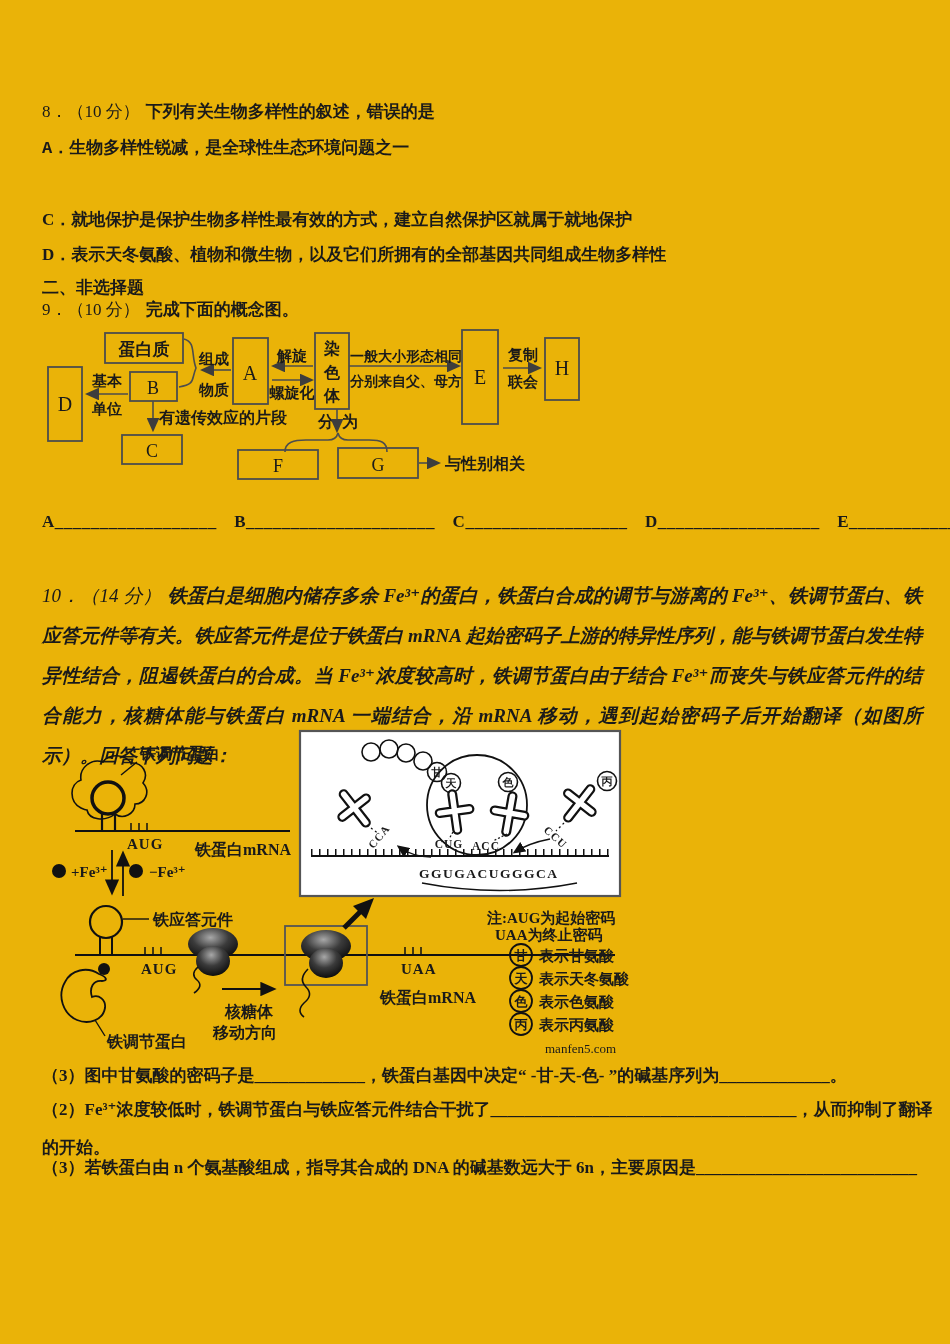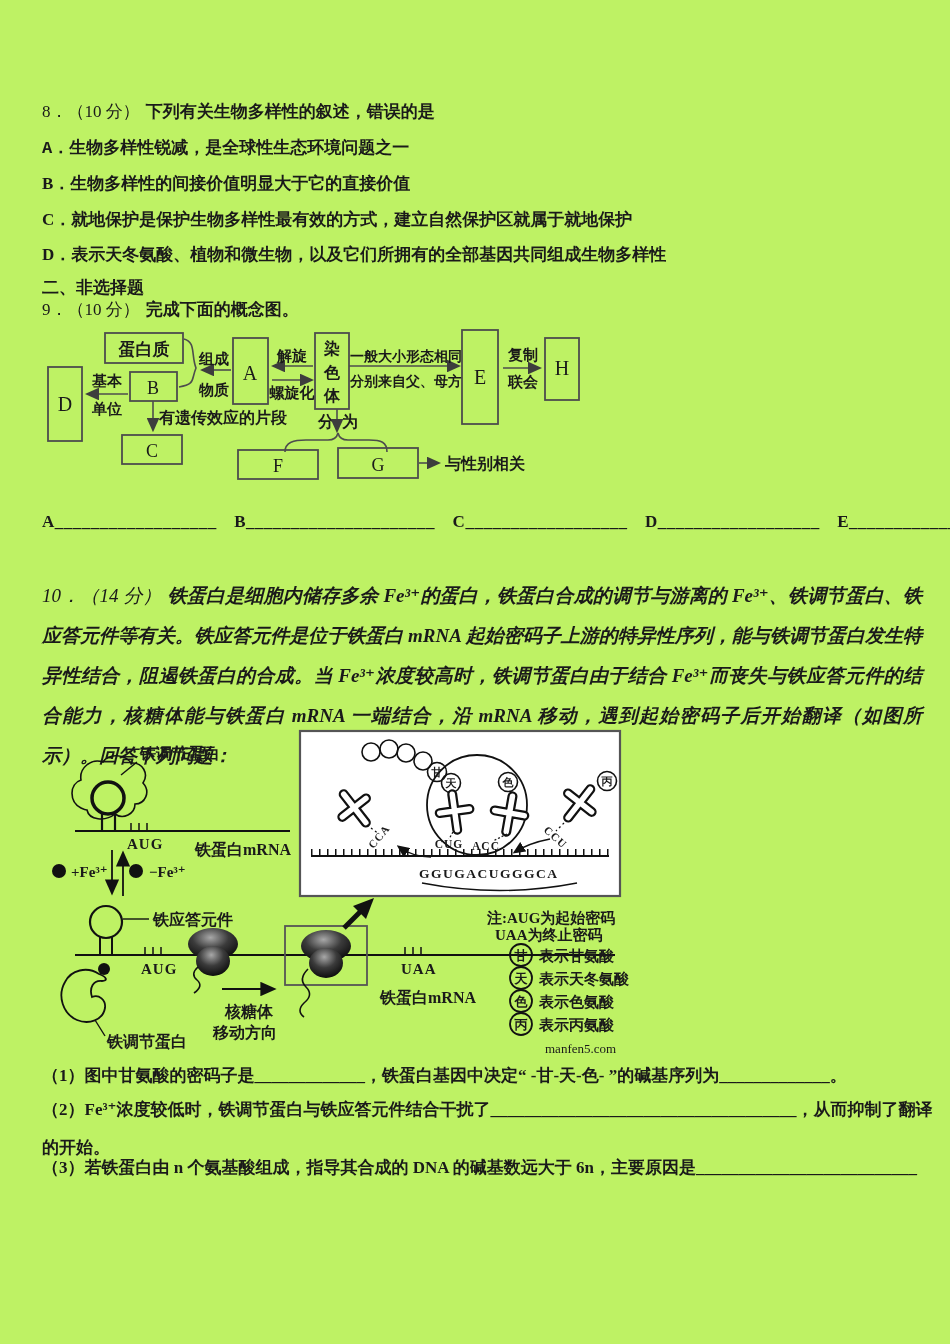--- a/index.html
+++ b/index.html
@@ -1,16 +1,16 @@
 <!DOCTYPE html>
 <html><head>
 <meta charset="utf-8">
 <style>
   html,body{margin:0;padding:0;background:#fff;}
-  #page{position:relative;width:950px;height:1344px;background:#bef264;overflow:hidden;
+  #page{position:relative;width:950px;height:1344px;background:#eab308;overflow:hidden;
         font-family:"Liberation Serif","DejaVu Serif",serif;color:#1a1a1a;}
   .line{position:absolute;left:42px;font-size:17px;white-space:pre;}
   .b{font-weight:bold;}
   .qnum{font-weight:normal;margin-right:6px;}
   .para{position:absolute;left:42px;width:880px;font-size:19px;line-height:40px;
         text-align:justify;font-weight:bold;font-style:italic;}
   .blank{letter-spacing:.5px;font-weight:bold;}
   svg text{font-family:"Liberation Serif","DejaVu Serif",serif;fill:#1a1a1a;}
   .cn{font-weight:bold;}
   .boxstroke{fill:none;stroke:#4d4d4d;stroke-width:1.8;}
@@ -19,21 +19,20 @@
   .tb{stroke:#111;stroke-width:10;fill:none;stroke-linecap:round;}
   .tw{stroke:#fff;stroke-width:5.5;fill:none;stroke-linecap:round;}
 </style>
 </head>
 <body>
 
 <div id="page">
 
   <div class="line" style="top:100px;"><span class="qnum">8．（10 分）</span><span class="b">下列有关生物多样性的叙述，错误的是</span></div>
   <div class="line b" style="top:136px;font-family:Liberation Mono, monospace;">A．生物多样性锐减，是全球性生态环境问题之一</div>
-  <div class="line b" style="top:172px;">B．生物多样性的间接价值明显大于它的直接价值</div>
   <div class="line b" style="top:208px;">C．就地保护是保护生物多样性最有效的方式，建立自然保护区就属于就地保护</div>
   <div class="line b" style="top:243px;">D．表示天冬氨酸、植物和微生物，以及它们所拥有的全部基因共同组成生物多样性</div>
 
   <div class="line b" style="top:276px;text-align:center;">二、非选择题</div>
 
   <div class="line" style="top:298px;"><span class="qnum">9．（10 分）</span><span class="b">完成下面的概念图。</span></div>
 
   <svg style="position:absolute;left:45px;top:322px;" width="880" height="168" viewBox="0 0 880 168">
     <defs>
       <marker id="m1" markerWidth="9" markerHeight="8" refX="7" refY="4" orient="auto">
@@ -254,18 +253,18 @@
       </g>
       <g>
         <circle class="ink" cx="476" cy="298" r="11" stroke-width="1.8" fill="#fff"></circle>
         <text class="cn" x="476" y="303" font-size="13" text-anchor="middle">丙</text>
         <text class="cn" x="494" y="304" font-size="15">表示丙氨酸</text>
       </g>
       <text x="500" y="327" font-size="13" fill="#cfcfcf">manfen5.com</text>
     </g>
   </svg>
 
-  <div class="line b" style="top:1064px;">（1）图中甘氨酸的密码子是_____________，铁蛋白基因中决定“ -甘-天-色- ”的碱基序列为_____________。</div>
+  <div class="line b" style="top:1064px;">（3）图中甘氨酸的密码子是_____________，铁蛋白基因中决定“ -甘-天-色- ”的碱基序列为_____________。</div>
   <div class="line b" style="top:1098px;">（2）Fe³⁺浓度较低时，铁调节蛋白与铁应答元件结合干扰了____________________________________，从而抑制了翻译</div>
   <div class="line b" style="top:1136px;">的开始。</div>
   <div class="line b" style="top:1156px;">（3）若铁蛋白由 n 个氨基酸组成，指导其合成的 DNA 的碱基数远大于 6n，主要原因是__________________________</div>
 
 </div>
 
 </body></html>

